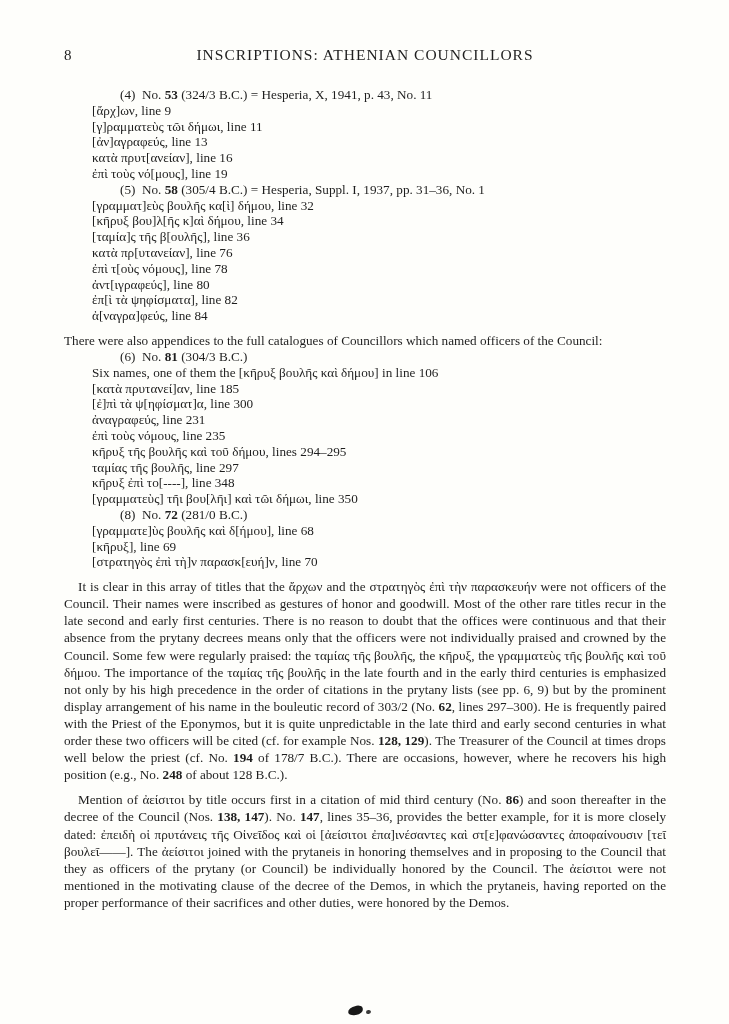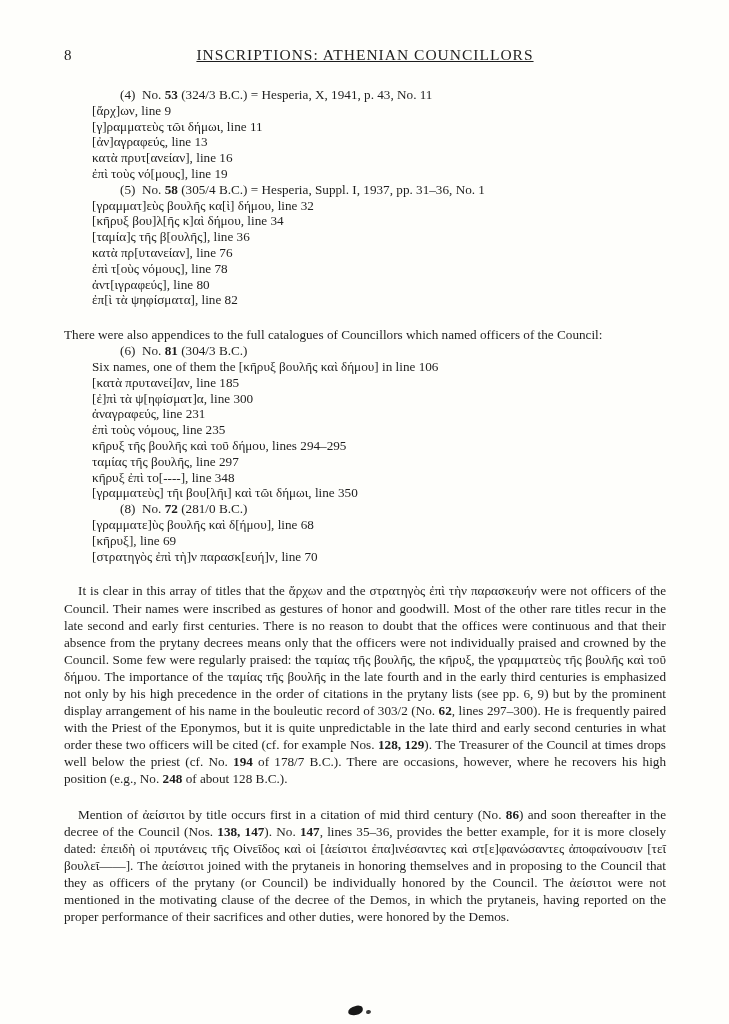--- a/index.html
+++ b/index.html
@@ -10,30 +10,29 @@
     background:#fefefb;
     font-family:"Liberation Serif","DejaVu Serif",serif;
     color:#1e1e1e;
     overflow:hidden;
   }
   .header { position:absolute; top:46px; left:64px; width:602px; height:20px; }
   .page-number { position:absolute; left:0; top:1px; font-size:15px; }
   .page-title {
     text-align:center; font-size:15.5px; letter-spacing:1px;
     font-weight:normal;
-    text-decoration:underline;
   }
   .text-block {
     position:absolute; top:87px; left:64px; width:602px;
     font-size:13.2px;
   }
   .entry-heading { padding-left:56px; line-height:15.8px; white-space:pre-wrap; }
   .entry-line    { padding-left:28px; line-height:15.8px; white-space:pre-wrap; }
   .para {
-    text-align:justify; line-height:17.1px; margin-top:18px;
+    text-align:justify; line-height:17.1px; margin-top:8px;
     white-space:pre-wrap;
   }
   .para.indent { text-indent:14px; }
   .b { font-weight:bold; }
   .i { }
   .artifact {
     position:absolute; left:348px; top:1006px; width:15px; height:9px;
     background:#191919; border-radius:60% 40% 55% 45%;
     transform:rotate(-10deg);
   }
@@ -58,20 +57,21 @@
       <div class="entry-line">κατὰ πρυτ[ανείαν], line 16</div>
       <div class="entry-line">ἐπὶ τοὺς νό[μους], line 19</div>
       <div class="entry-heading"><span class="">(5)&nbsp;&nbsp;No. </span><span class="b">58</span><span class=""> (305/4 B.C.) = </span><span class="i">Hesperia</span><span class="">, Suppl. I, 1937, pp. 31–36, No. 1</span></div>
       <div class="entry-line">[γραμματ]εὺς βουλῆς κα[ὶ] δήμου, line 32</div>
       <div class="entry-line">[κῆρυξ βου]λ[ῆς κ]αὶ δήμου, line 34</div>
       <div class="entry-line">[ταμία]ς τῆς β[ουλῆς], line 36</div>
       <div class="entry-line">κατὰ πρ[υτανείαν], line 76</div>
       <div class="entry-line">ἐπὶ τ[οὺς νόμους], line 78</div>
       <div class="entry-line">ἀντ[ιγραφεύς], line 80</div>
       <div class="entry-line">ἐπ[ὶ τὰ ψηφίσματα], line 82</div>
+      <div class="entry-line">ἀ[ναγρα]φεύς, line 84</div>
       <p class="para"><span class="">There were also appendices to the full catalogues of Councillors which named officers of the Council:</span></p>
       <div class="entry-heading"><span class="">(6)&nbsp;&nbsp;No. </span><span class="b">81</span><span class=""> (304/3 B.C.)</span></div>
       <div class="entry-line">Six names, one of them the [κῆρυξ βουλῆς καὶ δήμου] in line 106</div>
       <div class="entry-line">[κατὰ πρυτανεί]αν, line 185</div>
       <div class="entry-line">[ἐ]πὶ τὰ ψ[ηφίσματ]α, line 300</div>
       <div class="entry-line">ἀναγραφεύς, line 231</div>
       <div class="entry-line">ἐπὶ τοὺς νόμους, line 235</div>
       <div class="entry-line">κῆρυξ τῆς βουλῆς καὶ τοῦ δήμου, lines 294–295</div>
       <div class="entry-line">ταμίας τῆς βουλῆς, line 297</div>
       <div class="entry-line">κῆρυξ ἐπὶ το[----], line 348</div>

